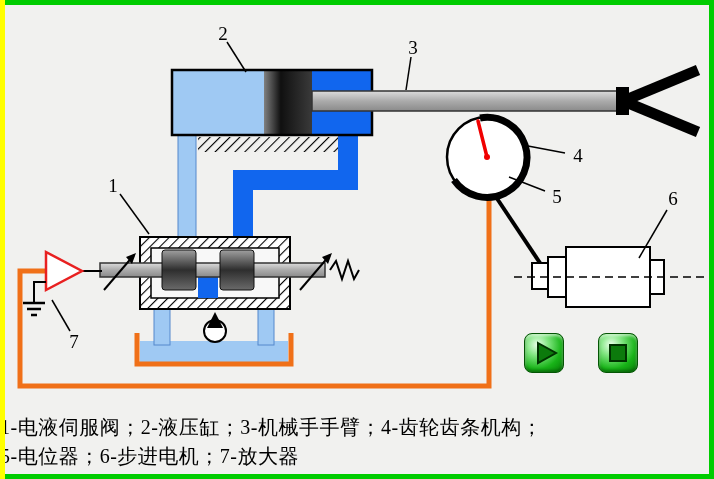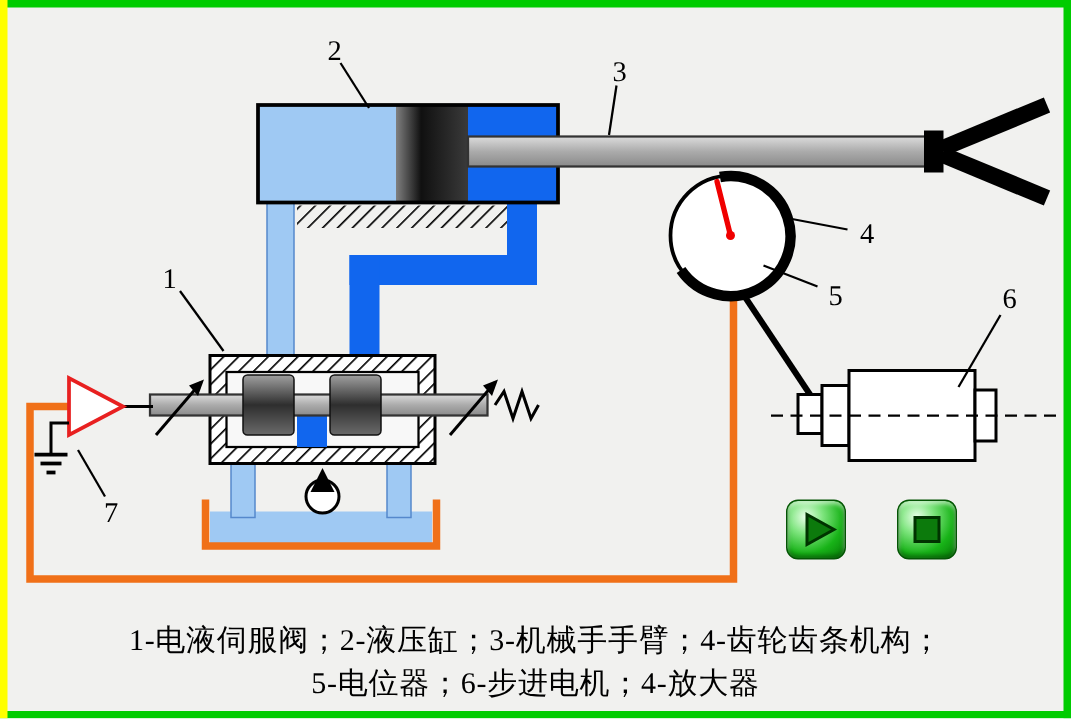--- a/index.html
+++ b/index.html
@@ -7,21 +7,21 @@
     position:relative;width:714px;height:479px;background:#f1f1ef;
     overflow:hidden;font-family:"Liberation Serif","DejaVu Serif",serif;
   }
   .edge{position:absolute;z-index:9;}
   .edge-top{top:0;left:0;right:0;height:5px;background:#00cc00;}
   .edge-bottom{bottom:0;left:0;right:0;height:5px;background:#00cc00;}
   .edge-right{top:0;bottom:0;right:0;width:5px;background:#00cc00;}
   .edge-left{top:0;bottom:0;left:0;width:5px;background:#ffff00;z-index:10;}
   svg.schematic{position:absolute;top:0;left:0;}
   .caption{
-    position:absolute;left:0;width:100%;text-align:center;
+    position:absolute;left:0;width:100%;text-align:left;
     font-size:20px;color:#000;line-height:1.2;letter-spacing:0.5px;z-index:3;
   }
   .btn{
     position:absolute;width:38px;height:38px;border-radius:8px;z-index:5;
     background:radial-gradient(circle at 32% 28%, #e9ffe9 0%, #7fe57f 30%, #18b318 65%, #067a06 100%);
     border:1px solid #045504;cursor:pointer;
     box-shadow:inset 0 -2px 3px rgba(0,60,0,.5), inset 0 2px 3px rgba(255,255,255,.6);
     display:flex;align-items:center;justify-content:center;
   }
   .btn svg{display:block;}
@@ -156,19 +156,19 @@
       <polygon points="13,9 31,19 13,29" fill="#0c7a0c" stroke="#003300" stroke-width="2"></polygon>
     </svg>
   </div>
   <div class="btn btn-stop">
     <svg width="38" height="38" viewBox="0 0 38 38">
       <rect x="11" y="11" width="16" height="16" fill="#0c7a0c" stroke="#003300" stroke-width="2"></rect>
     </svg>
   </div>
 
   <div class="caption" style="top:415px">1-电液伺服阀；2-液压缸；3-机械手手臂；4-齿轮齿条机构；</div>
-  <div class="caption" style="top:444px">5-电位器；6-步进电机；4-放大器</div>
+  <div class="caption" style="top:444px">5-电位器；6-步进电机；7-放大器</div>
 
   <div class="edge edge-top"></div>
   <div class="edge edge-right"></div>
   <div class="edge edge-bottom"></div>
   <div class="edge edge-left"></div>
 </div>
 
 </body></html>

